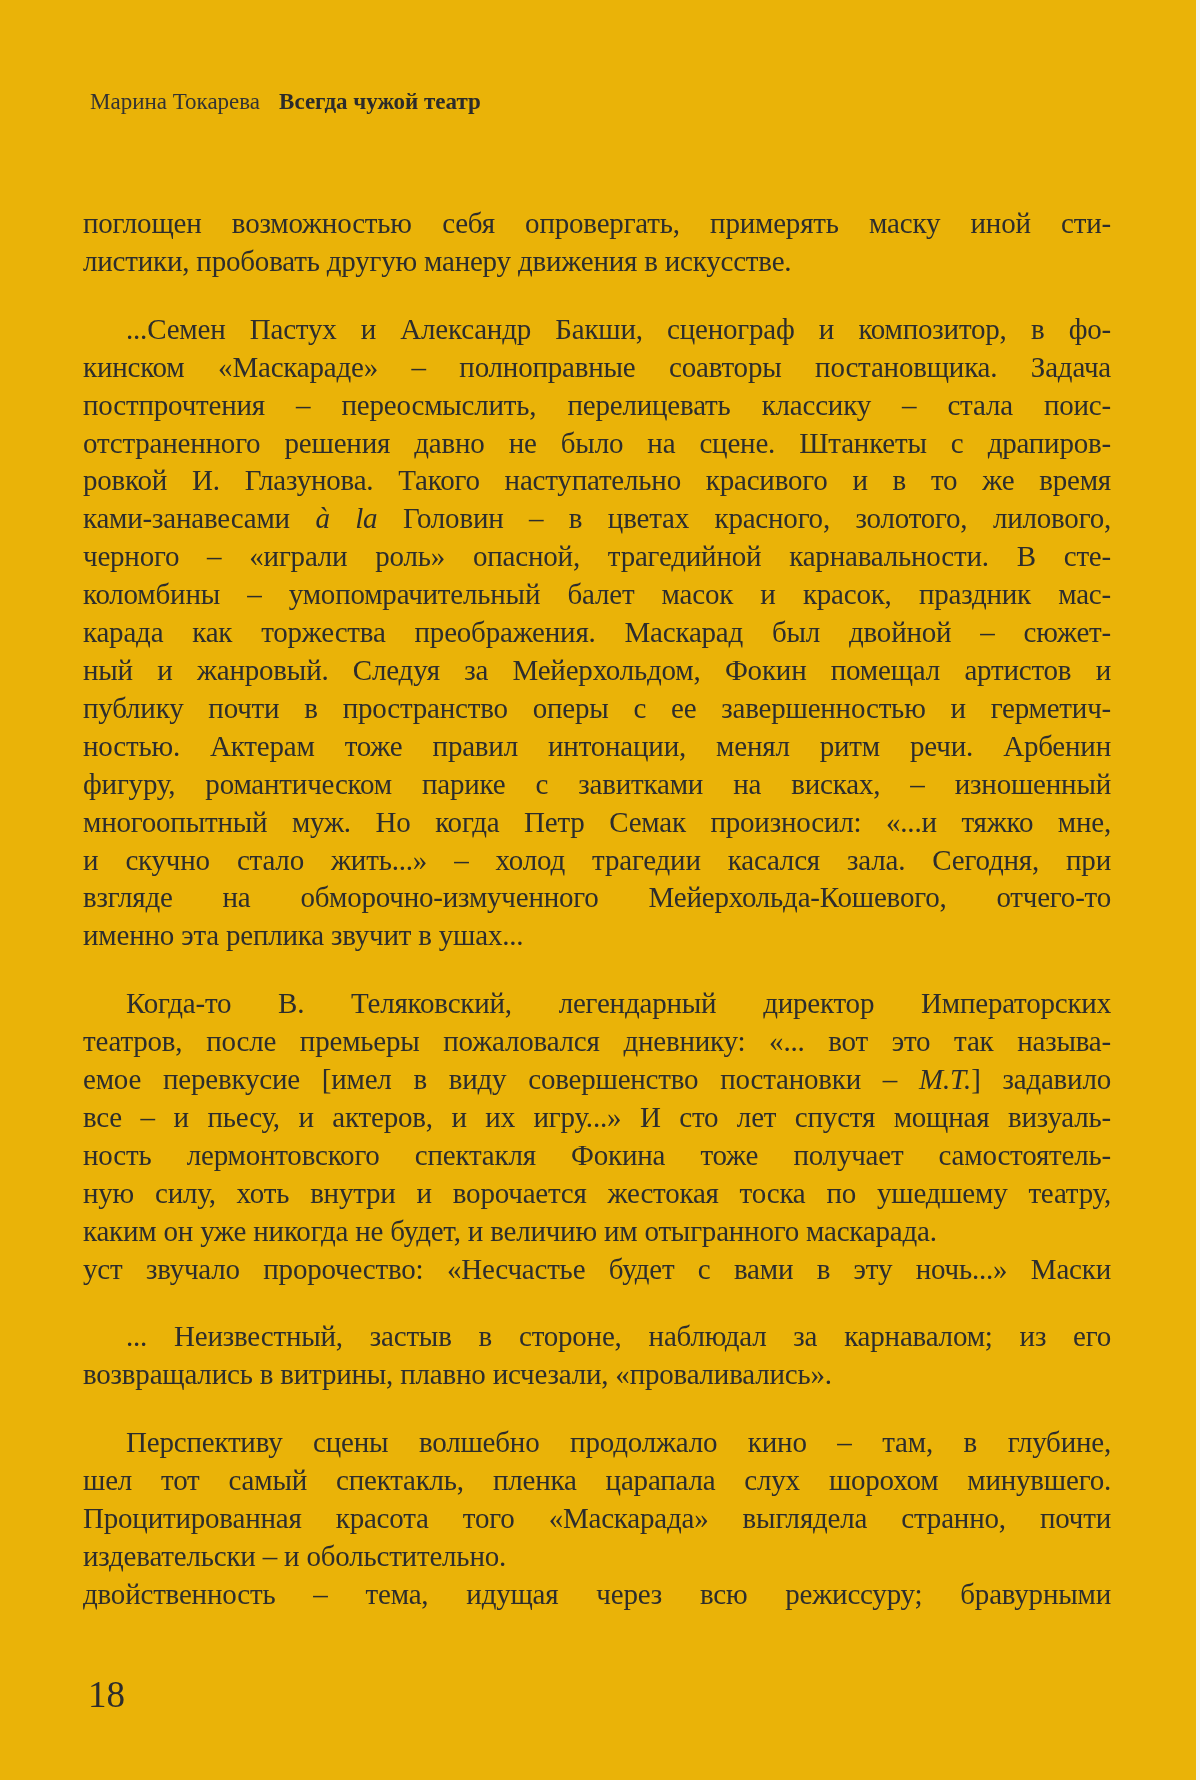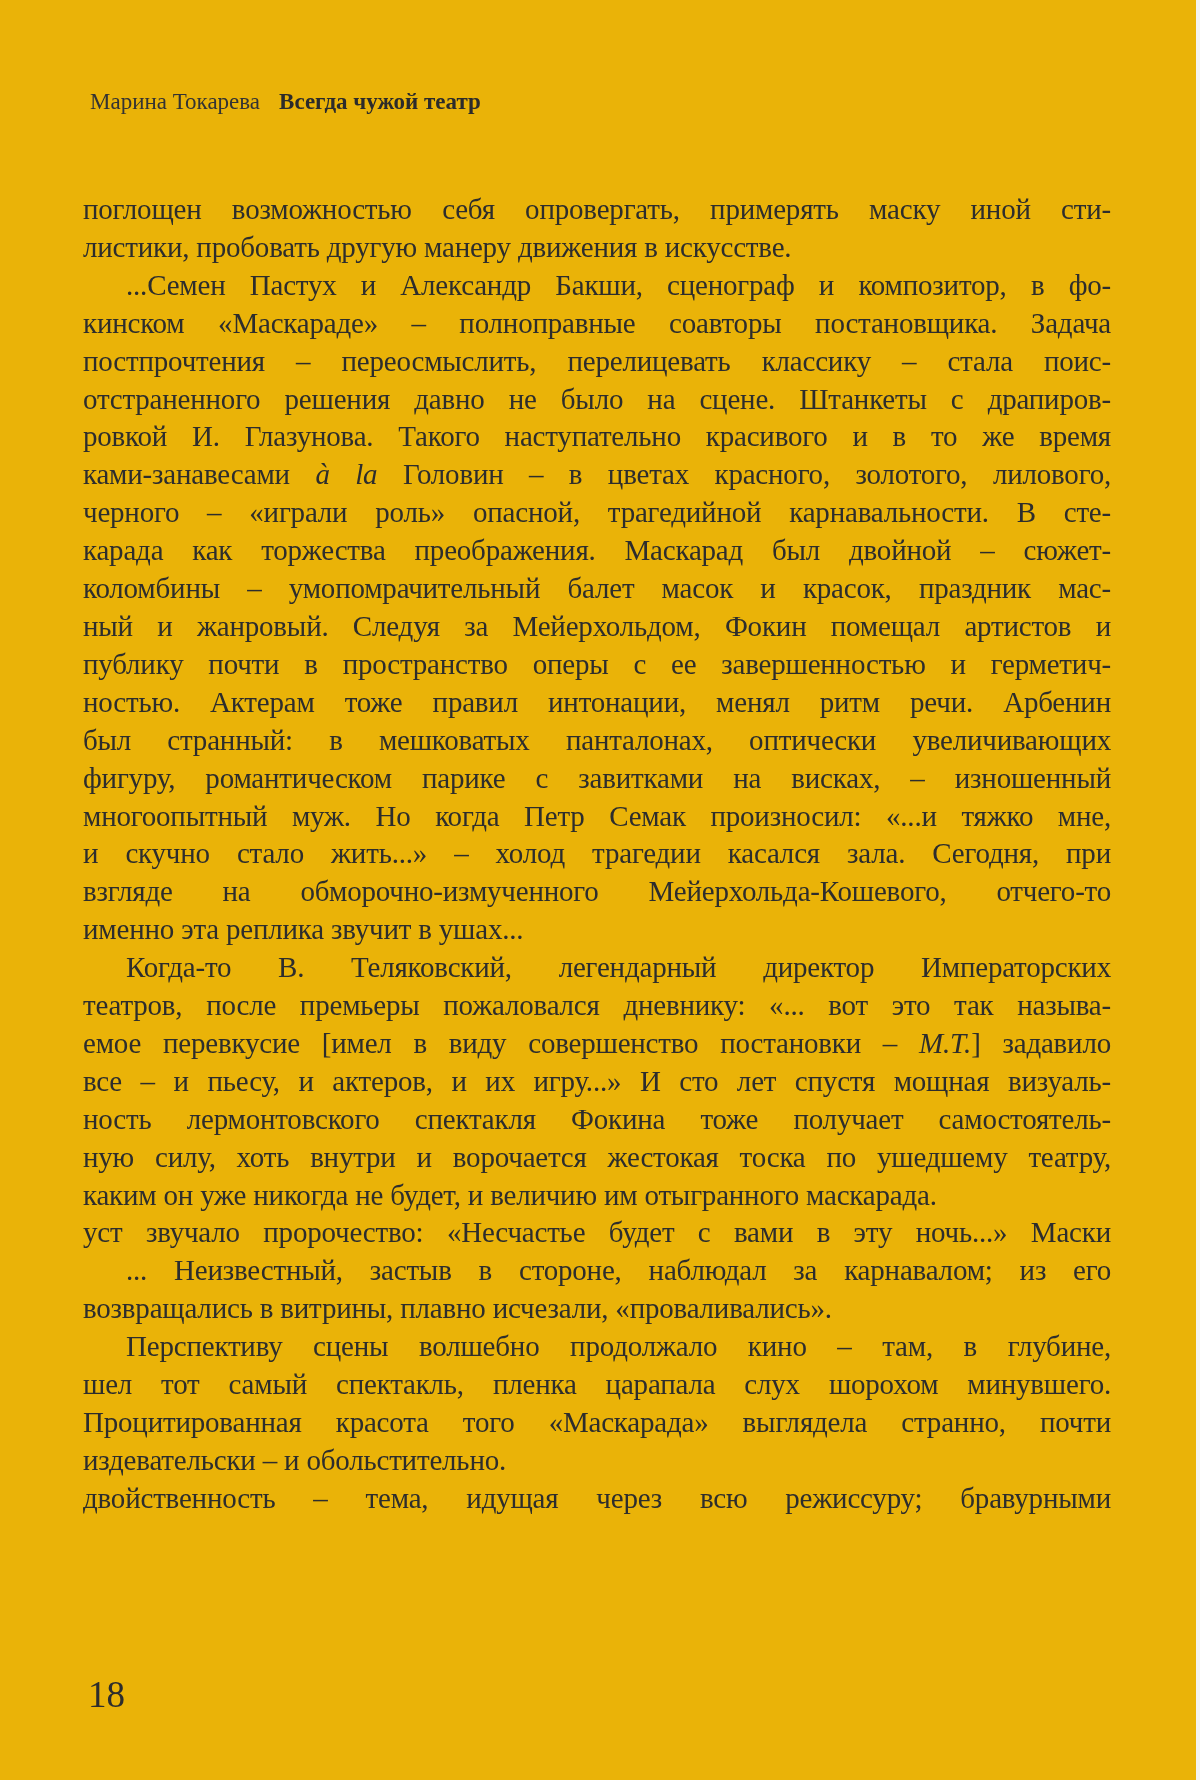--- a/index.html
+++ b/index.html
@@ -23,36 +23,36 @@
     color: #333333;
     white-space: nowrap;
   }
   .running-header .book-title {
     font-weight: bold;
     margin-left: 19px;
     color: #2b2b2b;
   }
   .body-text {
     position: absolute;
-    left: 83px; top: 191px;
+    left: 83px; top: 205px;
     width: 1028px;
   }
   .line {
     font-size: 29px;
     line-height: 37.9px;
     text-align: justify;
     text-align-last: justify;
     letter-spacing: -0.2px;
     white-space: nowrap;
   }
   .line.end {
     text-align-last: left;
     white-space: normal;
   }
-  .line.indent { padding-left: 43px; }
+  .line.indent { padding-left: 43px; margin-top: 30px; }
   .line em { font-style: italic; }
   .page-number {
     position: absolute;
     left: 88px; top: 1678px;
     font-size: 37px;
     line-height: 34px;
     color: #2d2d2d;
   }
 </style>
 </head>
@@ -66,26 +66,25 @@
   <div class="body-text">
       <div class="line"><span>поглощен возможностью себя опровергать, примерять маску иной сти-</span></div>
       <div class="line end"><span>листики, пробовать другую манеру движения в искусстве.</span></div>
       <div class="line indent"><span>...Семен Пастух и Александр Бакши, сценограф и композитор, в фо-</span></div>
       <div class="line"><span>кинском «Маскараде» – полноправные соавторы постановщика. Задача</span></div>
       <div class="line"><span>постпрочтения – переосмыслить, перелицевать классику – стала поис-</span></div>
       <div class="line"><span>отстраненного решения давно не было на сцене. Штанкеты с драпиров-</span></div>
       <div class="line"><span>ровкой И. Глазунова. Такого наступательно красивого и в то же время</span></div>
       <div class="line"><span>ками-занавесами </span><em>à la</em><span> Головин – в цветах красного, золотого, лилового,</span></div>
       <div class="line"><span>черного – «играли роль» опасной, трагедийной карнавальности. В сте-</span></div>
+      <div class="line"><span>коломбины – умопомрачительный балет масок и красок, праздник мас-</span></div>
       <div class="line"><span>карада как торжества преображения. Маскарад был двойной – сюжет-</span></div>
-      <div class="line"><span>коломбины – умопомрачительный балет масок и красок, праздник мас-</span></div>
       <div class="line"><span>ный и жанровый. Следуя за Мейерхольдом, Фокин помещал артистов и</span></div>
       <div class="line"><span>публику почти в пространство оперы с ее завершенностью и герметич-</span></div>
       <div class="line"><span>ностью. Актерам тоже правил интонации, менял ритм речи. Арбенин</span></div>
-      <div class="line"><span>был странный: в мешковатых панталонах, оптически увеличивающих</span></div>
       <div class="line"><span>фигуру, романтическом парике с завитками на висках, – изношенный</span></div>
       <div class="line"><span>многоопытный муж. Но когда Петр Семак произносил: «...и тяжко мне,</span></div>
       <div class="line"><span>и скучно стало жить...» – холод трагедии касался зала. Сегодня, при</span></div>
       <div class="line"><span>взгляде на обморочно-измученного Мейерхольда-Кошевого, отчего-то</span></div>
       <div class="line end"><span>именно эта реплика звучит в ушах...</span></div>
       <div class="line indent"><span>Когда-то В. Теляковский, легендарный директор Императорских</span></div>
       <div class="line"><span>театров, после премьеры пожаловался дневнику: «... вот это так называ-</span></div>
       <div class="line"><span>емое перевкусие [имел в виду совершенство постановки – </span><em>М.Т.</em><span>] задавило</span></div>
       <div class="line"><span>все – и пьесу, и актеров, и их игру...» И сто лет спустя мощная визуаль-</span></div>
       <div class="line"><span>ность лермонтовского спектакля Фокина тоже получает самостоятель-</span></div>

